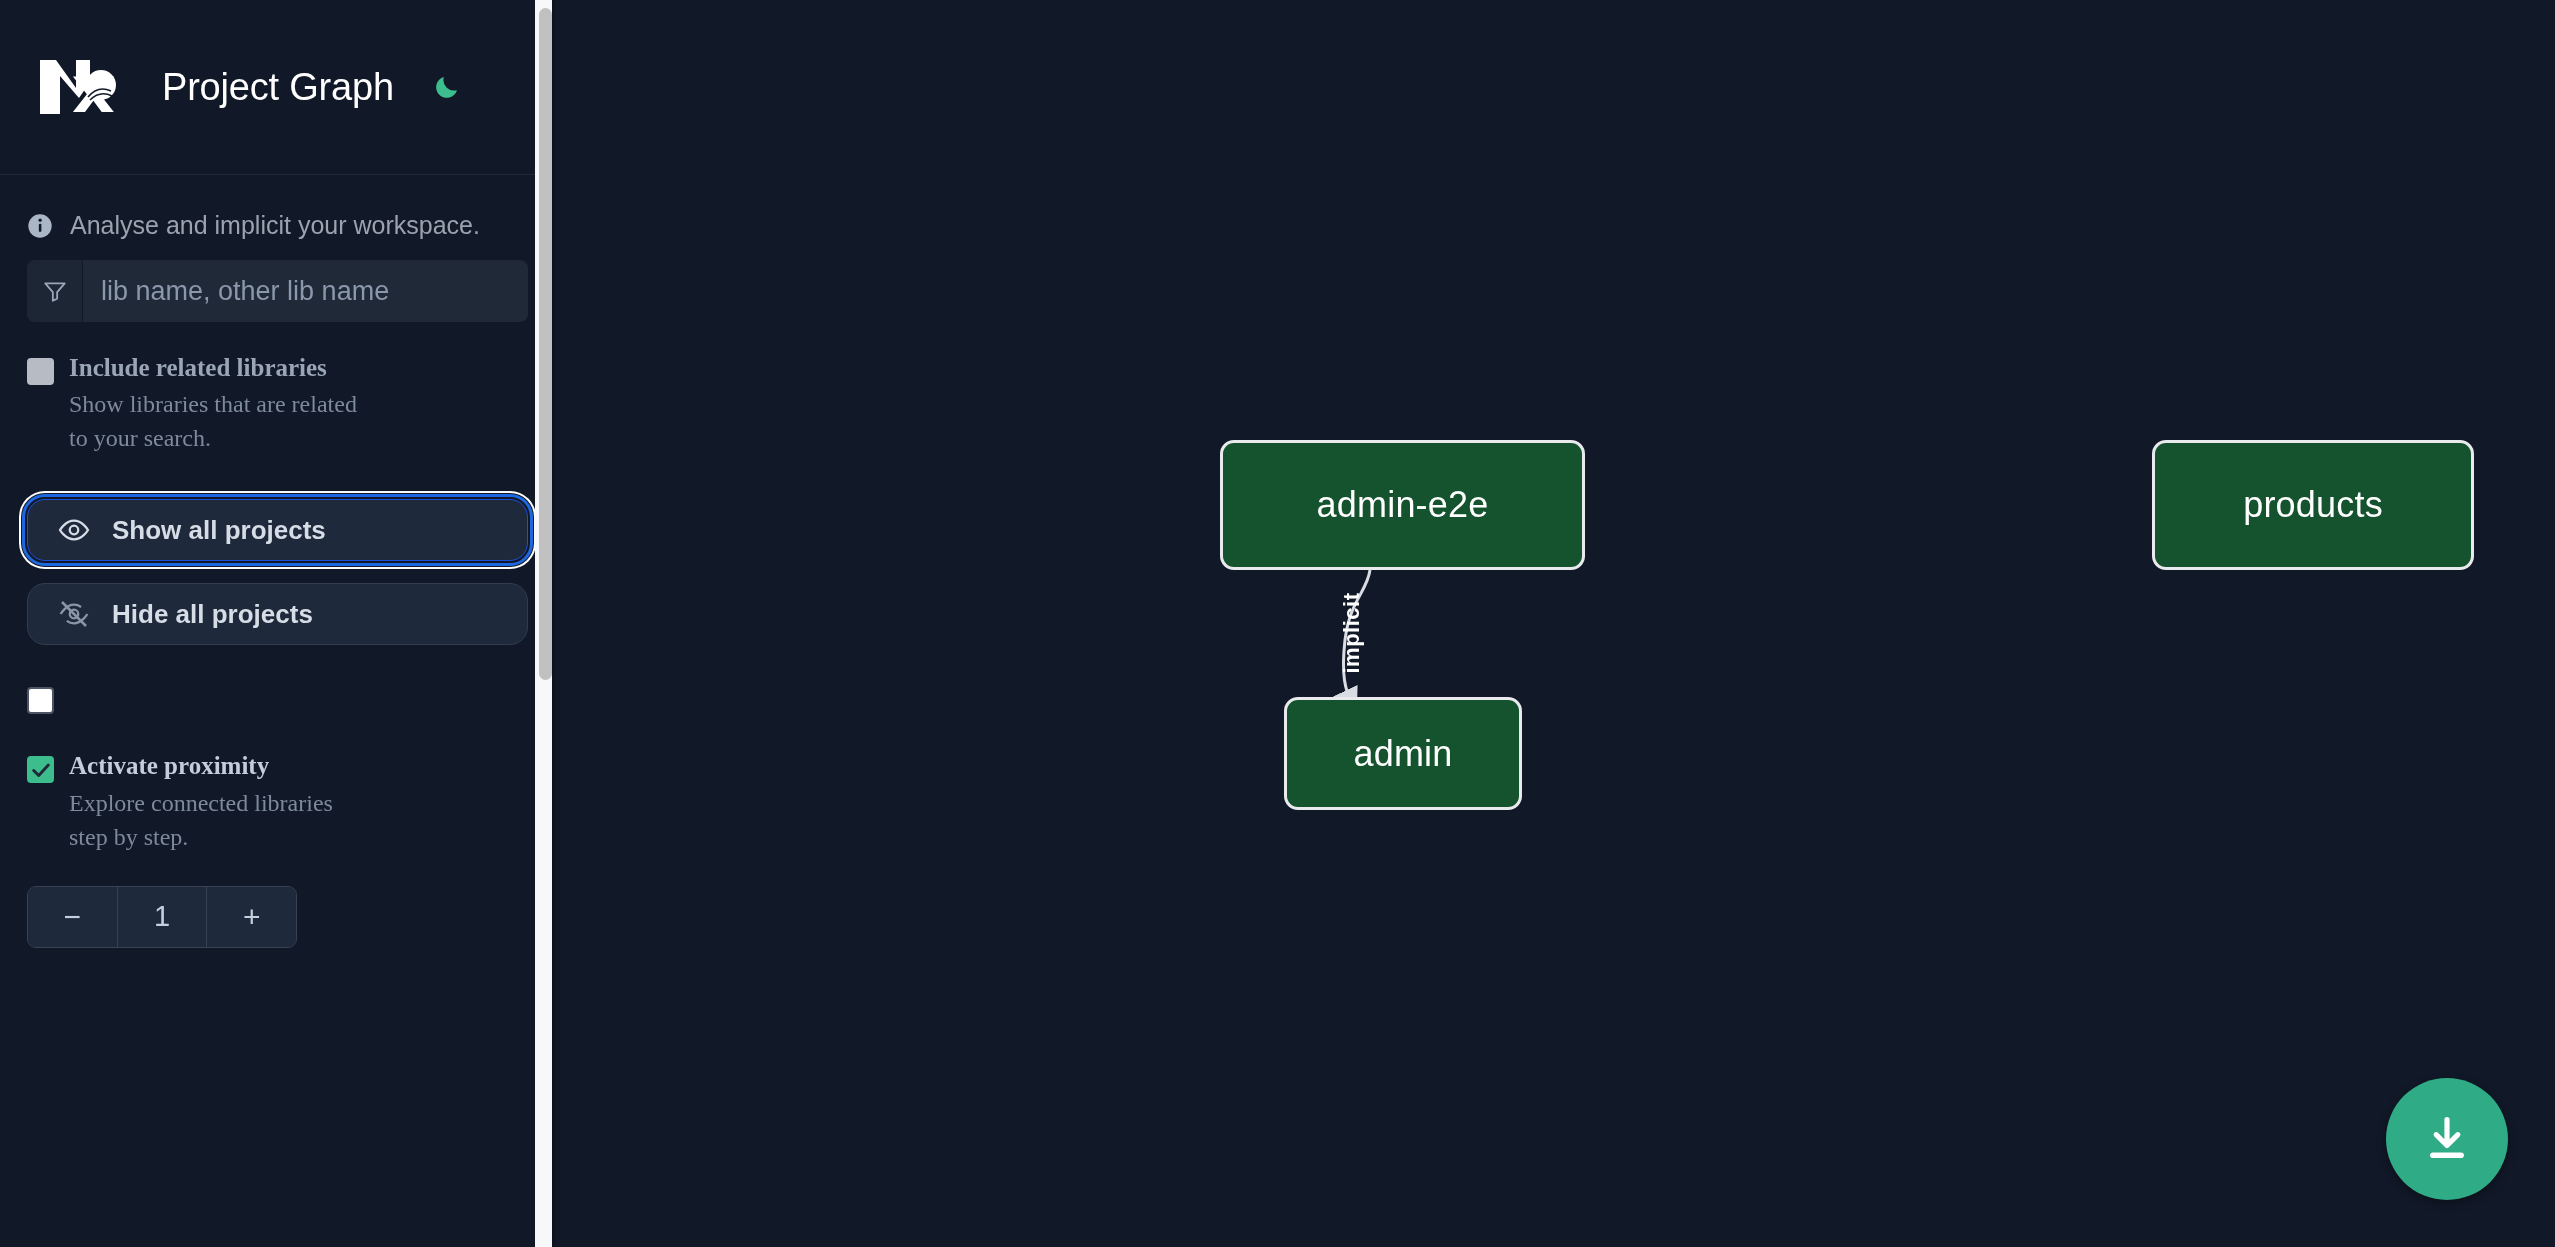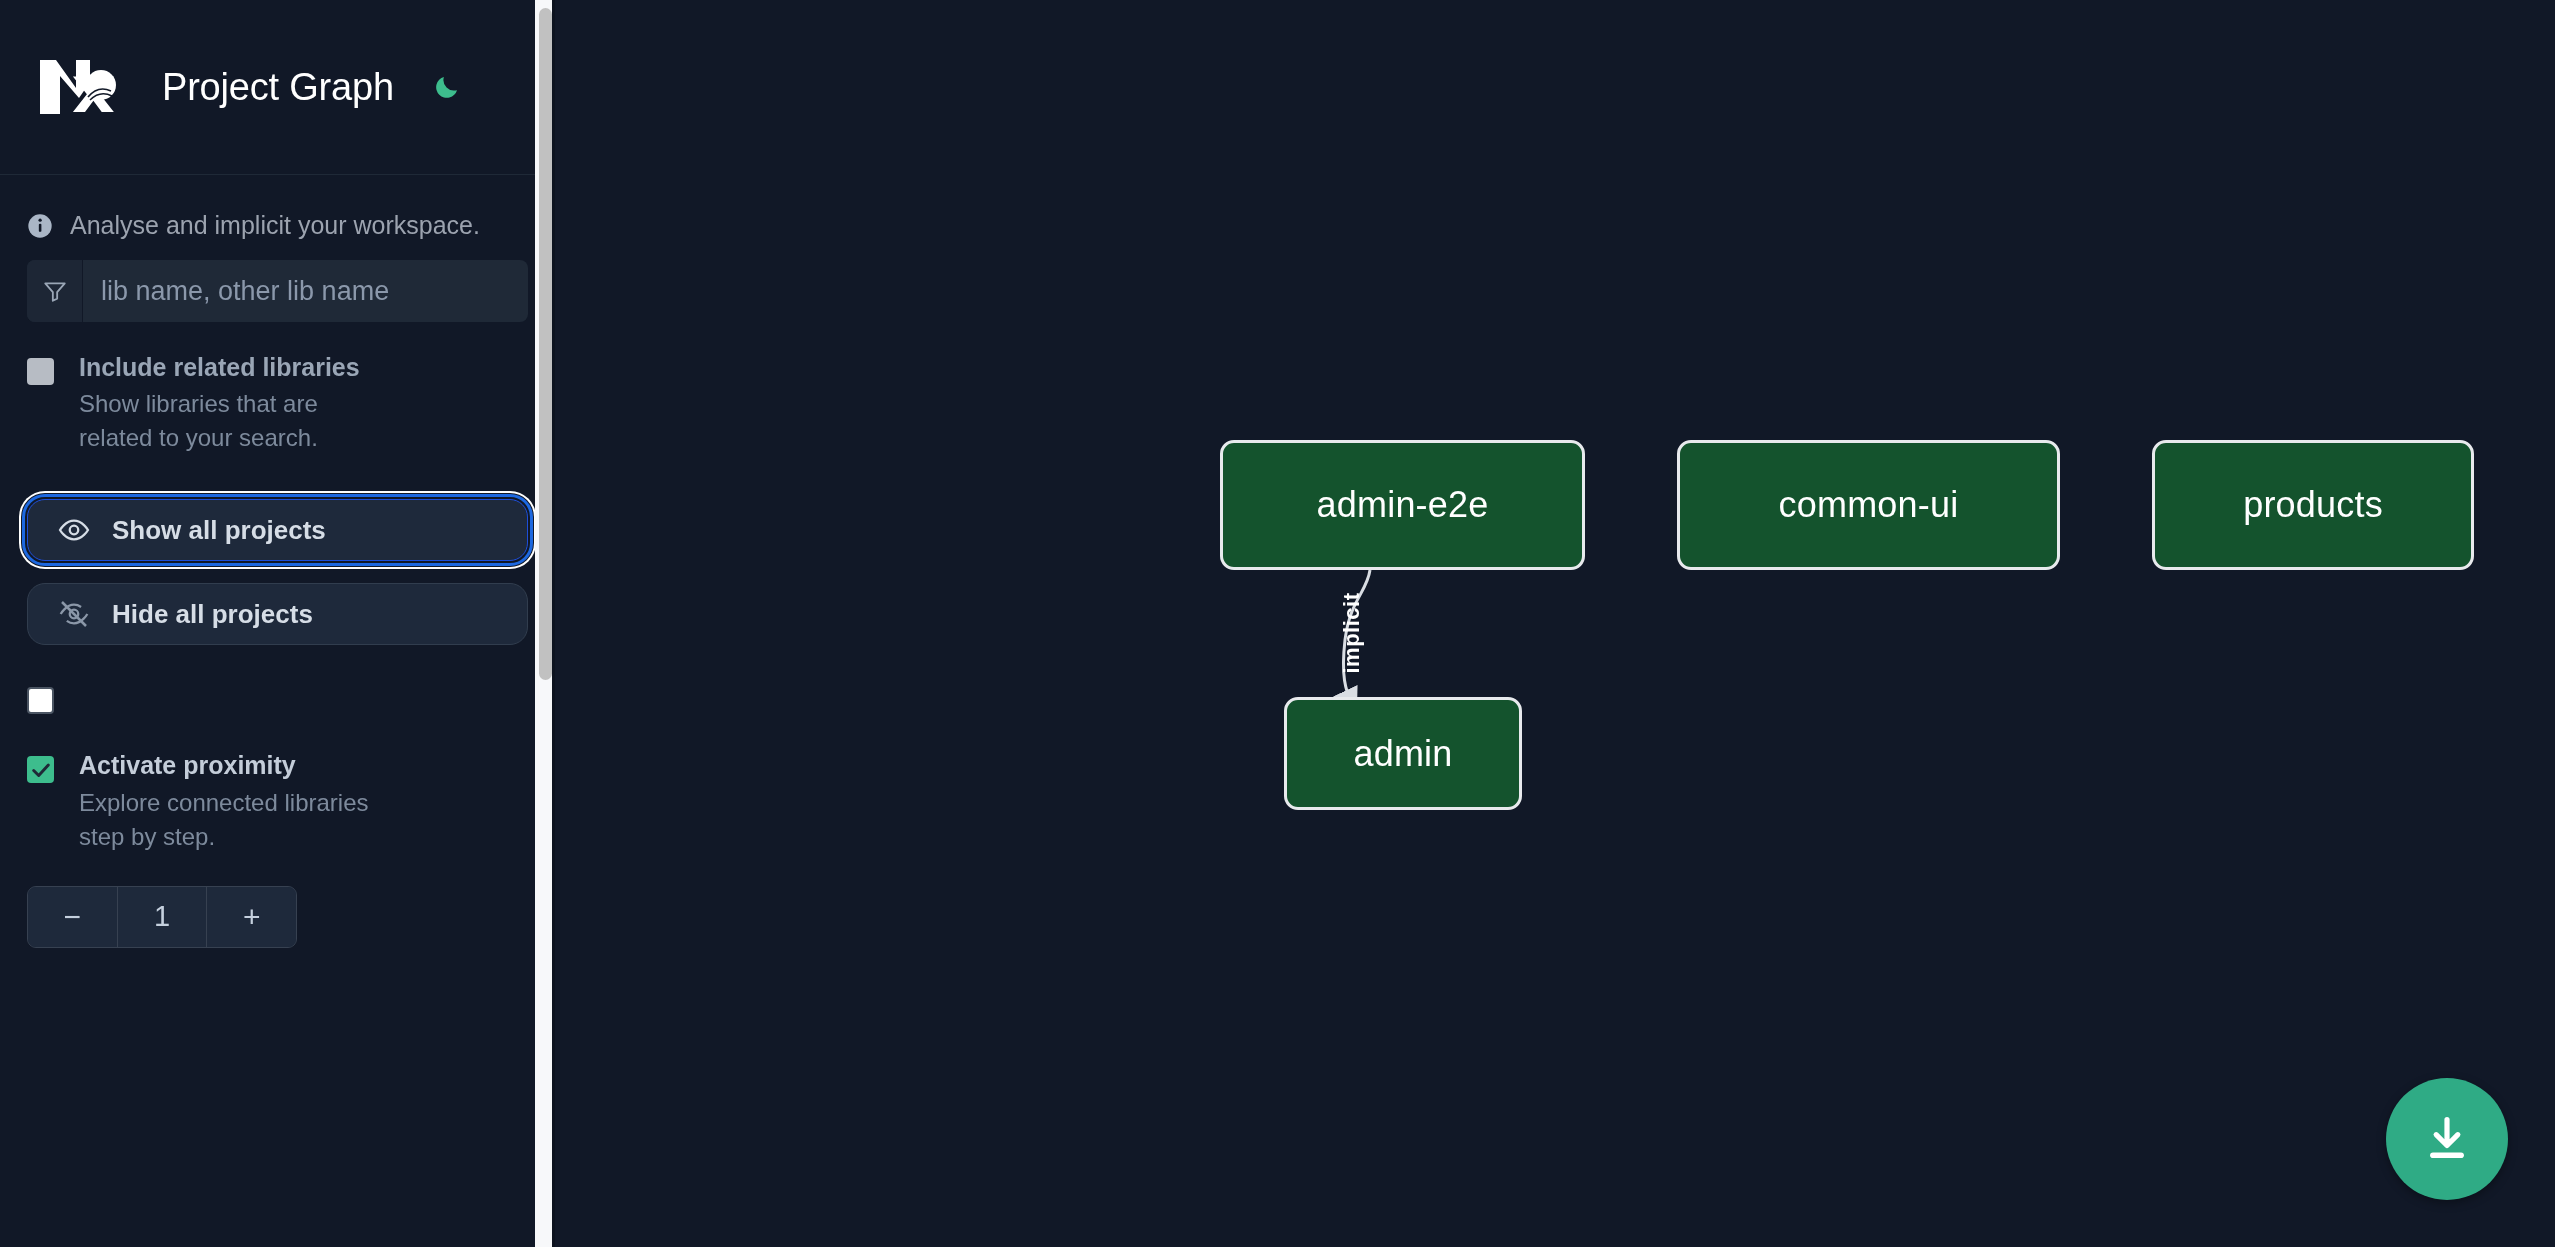--- a/index.html
+++ b/index.html
@@ -84,21 +84,21 @@
     width: 27px; height: 27px;
     flex: 0 0 27px;
     margin-top: 6px;
     border-radius: 4px;
     cursor: pointer;
     position: relative;
   }
   .chk-box.gray { background: #b7bcc4; }
   .chk-box.white { background: #ffffff; border: 2px solid #4b5563; }
   .chk-box.green { background: #3dbd8d; display:flex; align-items:center; justify-content:center; }
-  .chk-texts { margin-left: 25px; }
+  .chk-texts { margin-left: 15px; font-family: Liberation Serif, serif; }
   .chk-label {
     color: #c4cdd9; font-size: 25px; font-weight: bold;
     line-height: 1.25;
   }
   .chk-label.muted { color: #9aa6b6; }
   .chk-desc {
     color: #7d8a9c; font-size: 24px; line-height: 1.42;
     margin-top: 4px; max-width: 300px;
   }
 
@@ -332,21 +332,20 @@
           <path d="M0,0 L9,4.5 L0,9 z" fill="#d9dde3"></path>
         </marker>
       </defs>
       <path d="M 815 570 C 812 592 795 600 790 640 C 786 675 790 690 798 707" fill="none" stroke="#d9dde3" stroke-width="3" marker-end="url(#ah)"></path>
       <path d="M 2152 570 C 2148 592 2132 600 2127 640 C 2123 675 2128 690 2136 707" fill="none" stroke="#d9dde3" stroke-width="3" marker-end="url(#ah)"></path>
     </svg>
 
     <div class="edge-label" style="left:742px; top:620px; width:110px; text-align:center;">implicit</div>
 
     <div class="node" style="left:665px;  top:440px; width:365px; height:130px;">admin-e2e</div>
-    <div class="node" style="left:1122px; top:440px; width:383px; height:130px;">common-ui</div>
     <div class="node" style="left:1597px; top:440px; width:322px; height:130px;">products</div>
 
     <div class="node" style="left:729px;  top:697px; width:238px; height:113px;">admin</div>
 
     <div class="fab">
       <svg viewBox="0 0 24 24" width="52" height="52">
         <path d="M12 3v11M12 15l-5-5M12 15l5-5" fill="none" stroke="#ffffff" stroke-width="2.4" stroke-linecap="round" stroke-linejoin="round"></path>
         <path d="M5.5 19.5h13" stroke="#ffffff" stroke-width="2.6" stroke-linecap="round"></path>
       </svg>
     </div>

